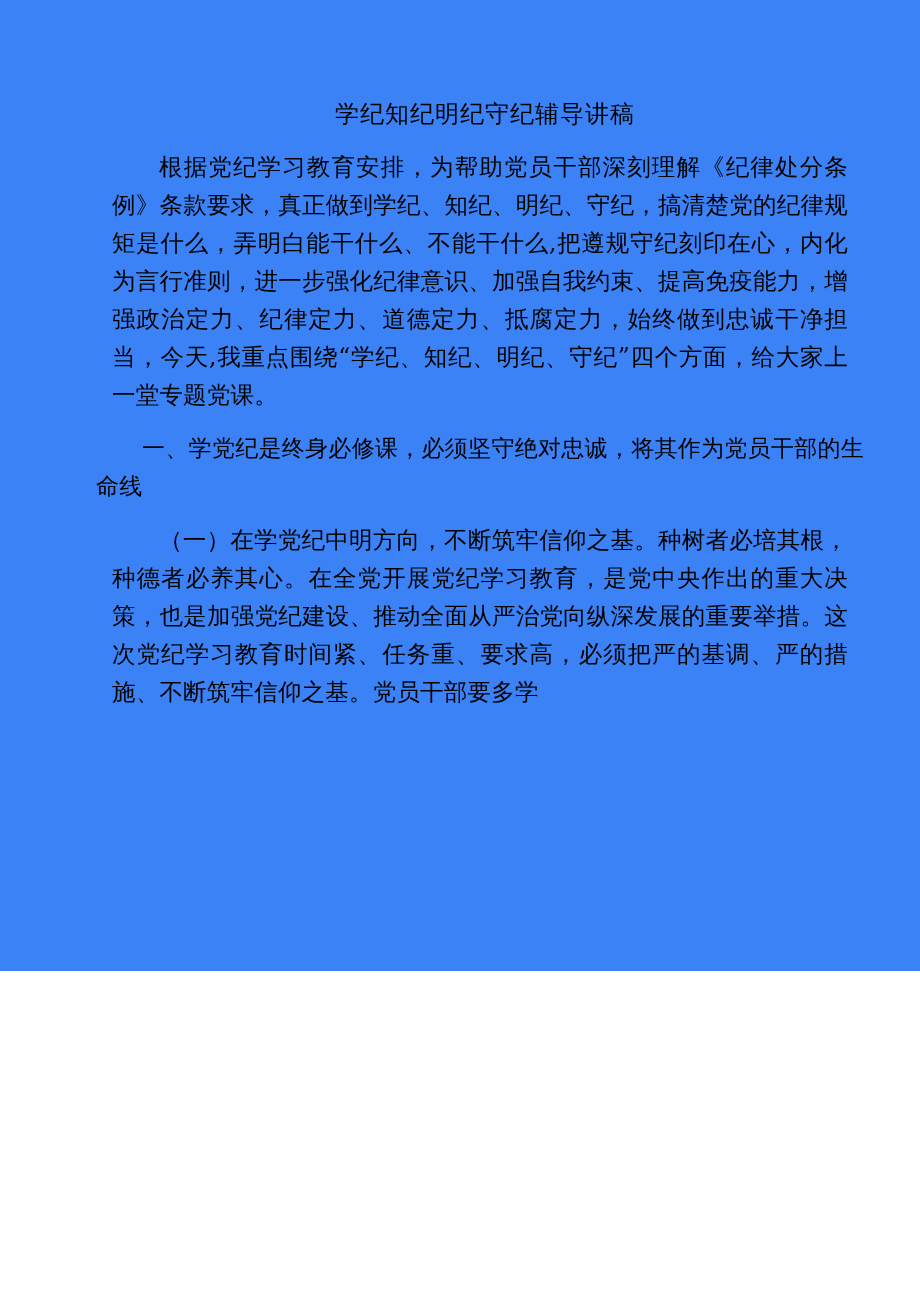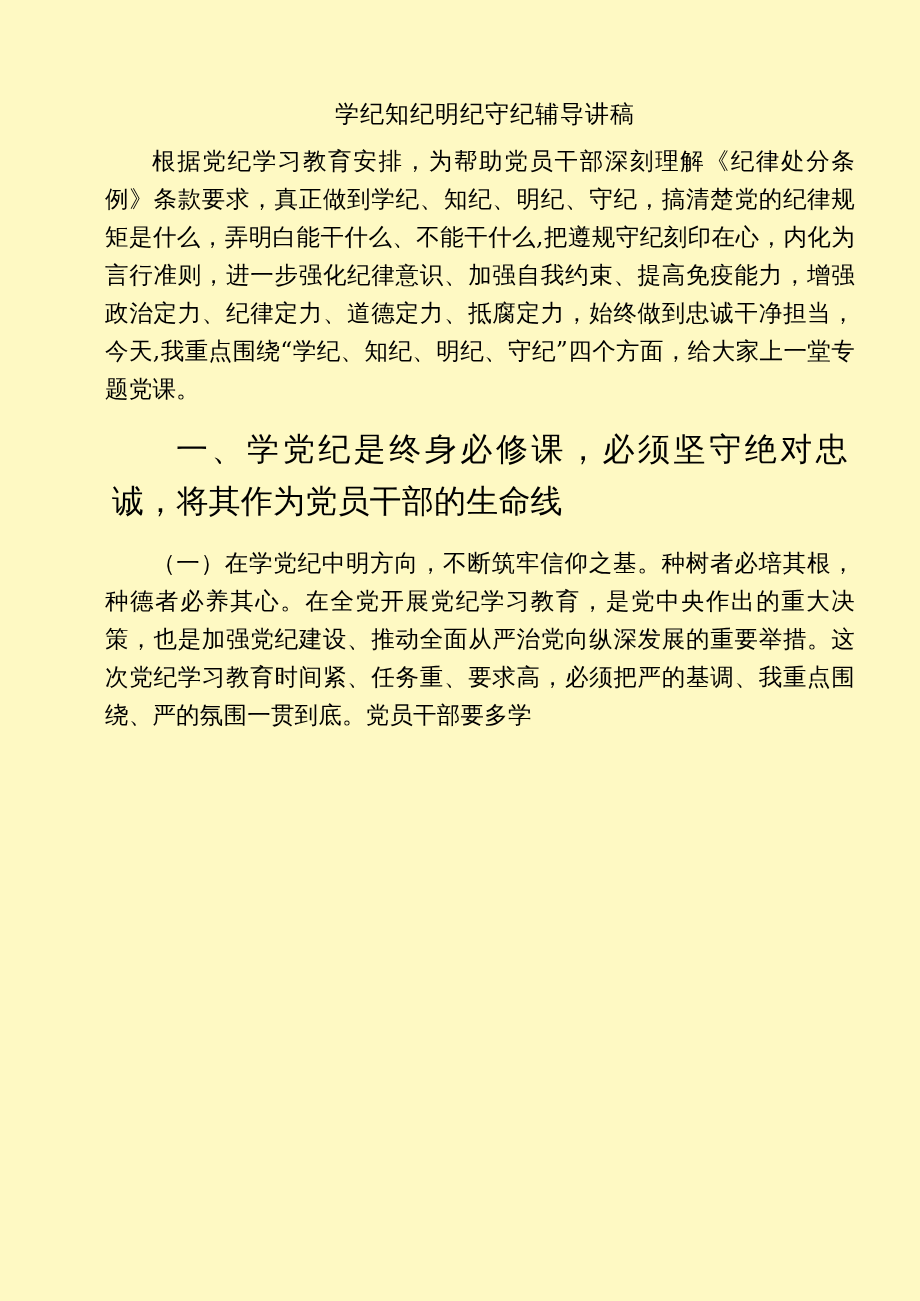--- a/index.html
+++ b/index.html
@@ -10,55 +10,55 @@
   body {
     width: 920px;
     height: 1301px;
     font-family: "DejaVu Serif", "Liberation Serif", serif;
     color: #000000;
     overflow: hidden;
   }
   .page {
     position: relative;
     width: 920px;
-    height: 1301px;
+    height: 971px;
     box-sizing: border-box;
     padding: 96px 56px 40px 96px;
-    background: #fef9c3;
+    background: #3b82f6;
   }
   .doc-title {
     font-size: 24px;
     line-height: 1.5;
     text-align: center;
     font-weight: 400;
     letter-spacing: 1px;
     margin: 0 0 10px 0;
     padding-left: 10px;
   }
   .para {
     font-size: 23.5px;
     line-height: 1.62;
     text-align: justify;
     text-justify: inter-ideograph;
-    margin: 9px;
+    margin: 16px;
     text-indent: 2em;
     letter-spacing: 0.2px;
     word-break: break-all;
   }
   .heading {
-    font-size: 32px;
+    font-size: 23px;
     line-height: 1.62;
     text-align: justify;
-    margin: 16px;
+    margin: 0;
     text-indent: 2em;
     letter-spacing: 0.2px;
     word-break: break-all;
   }
 </style>
 </head>
 <body>
 
 <div class="page">
   <h1 class="doc-title">学纪知纪明纪守纪辅导讲稿</h1>
   <p class="para">根据党纪学习教育安排，为帮助党员干部深刻理解《纪律处分条例》条款要求，真正做到学纪、知纪、明纪、守纪，搞清楚党的纪律规矩是什么，弄明白能干什么、不能干什么,把遵规守纪刻印在心，内化为言行准则，进一步强化纪律意识、加强自我约束、提高免疫能力，增强政治定力、纪律定力、道德定力、抵腐定力，始终做到忠诚干净担当，今天,我重点围绕“学纪、知纪、明纪、守纪”四个方面，给大家上一堂专题党课。</p>
   <p class="heading">一、学党纪是终身必修课，必须坚守绝对忠诚，将其作为党员干部的生命线</p>
-  <p class="para">（一）在学党纪中明方向，不断筑牢信仰之基。种树者必培其根，种德者必养其心。在全党开展党纪学习教育，是党中央作出的重大决策，也是加强党纪建设、推动全面从严治党向纵深发展的重要举措。这次党纪学习教育时间紧、任务重、要求高，必须把严的基调、我重点围绕、严的氛围一贯到底。党员干部要多学</p>
+  <p class="para">（一）在学党纪中明方向，不断筑牢信仰之基。种树者必培其根，种德者必养其心。在全党开展党纪学习教育，是党中央作出的重大决策，也是加强党纪建设、推动全面从严治党向纵深发展的重要举措。这次党纪学习教育时间紧、任务重、要求高，必须把严的基调、严的措施、不断筑牢信仰之基。党员干部要多学</p>
 </div>
 
 </body></html>

